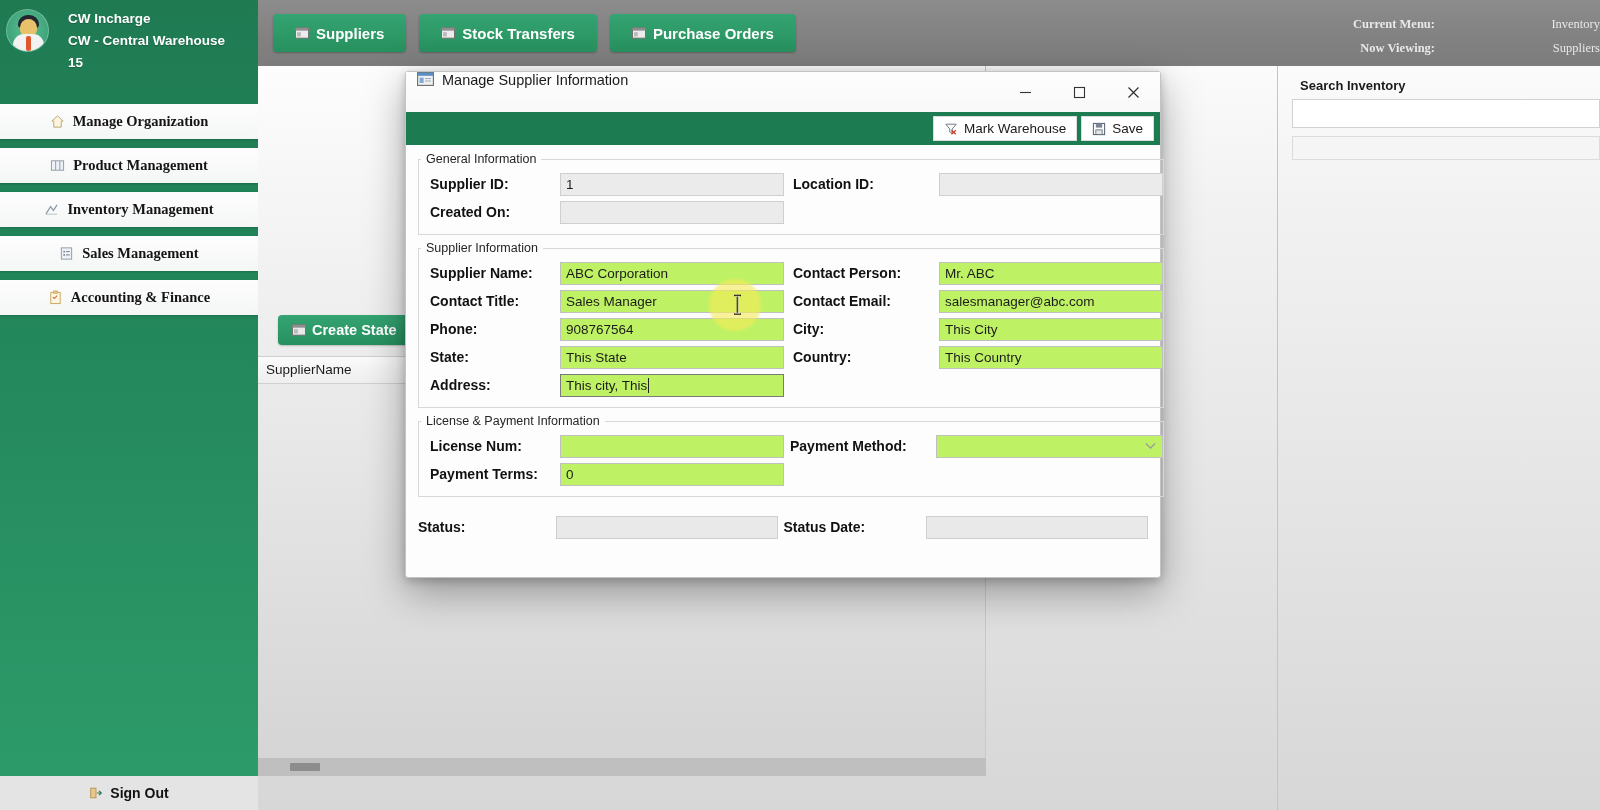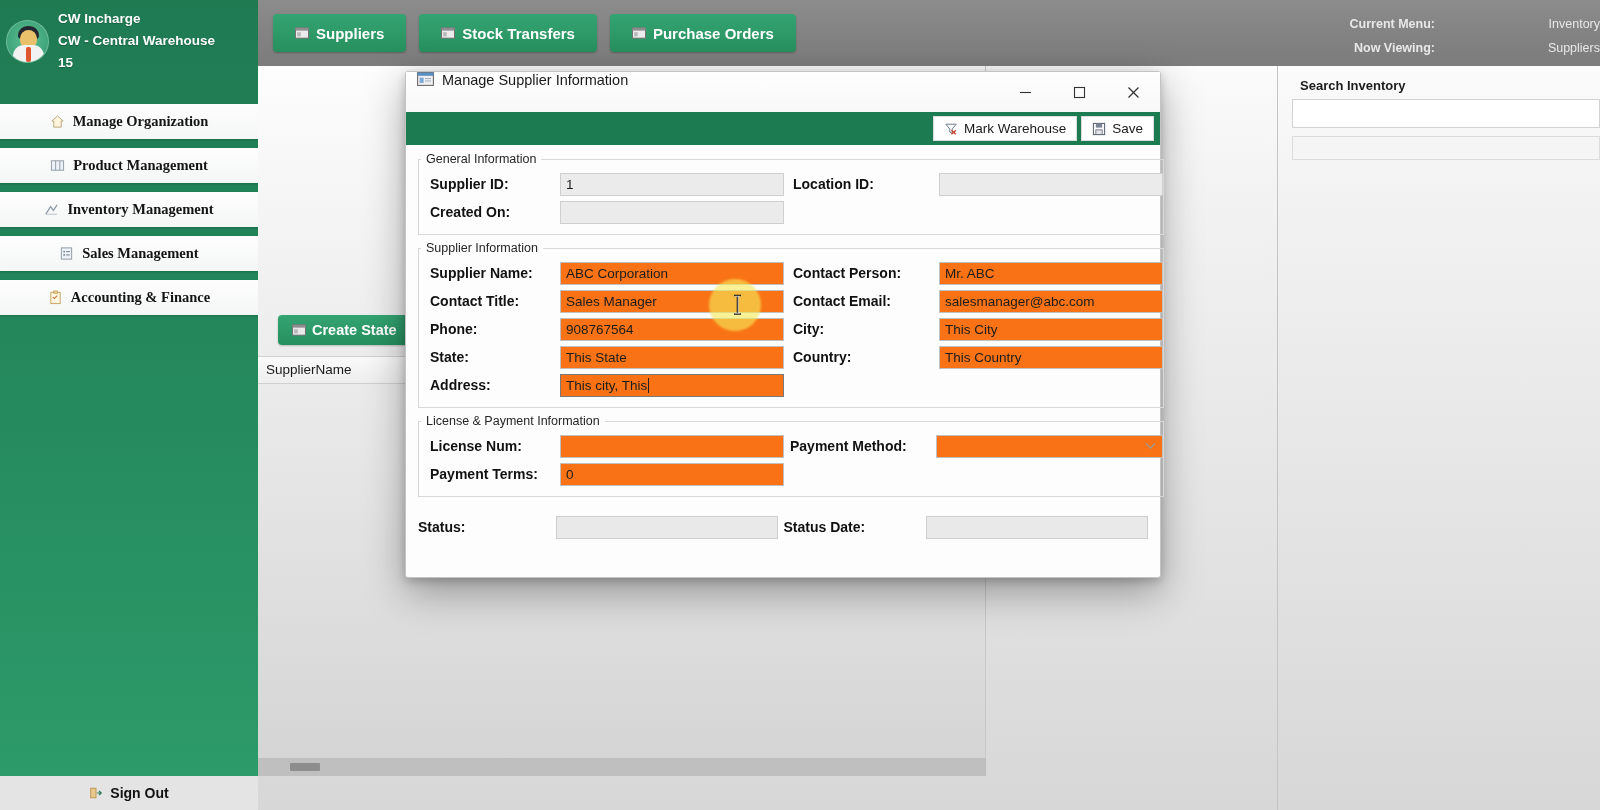--- a/index.html
+++ b/index.html
@@ -8,21 +8,21 @@
     font-family: "Liberation Sans", sans-serif;
     overflow: hidden; background: #8a8a8a;
   }
   #app { position: relative; width: 1600px; height: 810px; }
 
   
   .sidebar {
     position: absolute; left: 0; top: 0; width: 258px; height: 810px;
     background: linear-gradient(180deg,#1f7a52 0%,#22855a 35%,#2e9c6b 100%);
   }
-  .side-user { display: flex; align-items: center; padding: 6px 8px 10px 6px; gap: 9px; }
+  .side-user { display: flex; align-items: flex-start; padding: 6px 8px 10px 6px; gap: 19px; }
   .avatar {
     width: 43px; height: 43px; border-radius: 50%; flex: none; margin-top: 3px;
     background: radial-gradient(circle at 50% 45%, #5fbf94 0%, #3da379 72%, #2e8a63 100%);
     position: relative; overflow: hidden; border: 1px solid rgba(255,255,255,.25);
   }
   .avatar .hair { position: absolute; left: 11px; top: 5px; width: 21px; height: 13px;
     background: #23262e; border-radius: 11px 11px 4px 4px; }
   .avatar .face { position: absolute; left: 13px; top: 9px; width: 17px; height: 18px;
     background: #e8c16a; border-radius: 9px 9px 8px 8px; }
   .avatar .body { position: absolute; left: 6px; bottom: 0; width: 31px; height: 17px;
@@ -59,21 +59,21 @@
     height: 38px; padding: 0 22px; border-radius: 4px;
     background: linear-gradient(180deg,#2f9e6c 0%,#27build 0%,#2a9163 100%);
     background: linear-gradient(180deg,#34a472 0%,#27905f 100%);
     color: #fff; font-weight: bold; font-size: 15px;
     display: flex; align-items: center; gap: 7px;
     box-shadow: 0 1px 2px rgba(0,0,0,.25);
   }
   .win-ico { width: 14px; height: 12px; flex: none; }
 
   .hdr-info { position: absolute; right: 0; top: 12px; width: 330px;
-    font-size: 12.5px; color: #e8e8e8; }
+    font-size: 12.5px; color: #e8e8e8; font-family: Liberation Serif, serif; }
   .hdr-row { display: flex; justify-content: space-between; line-height: 24px; padding: 0 0 0 0; }
   .hdr-lbl { font-weight: bold; width: 165px; text-align: right; }
   .hdr-val { width: 150px; text-align: right; padding-right: 0; overflow: hidden;
     white-space: nowrap; font-weight: normal; }
 
   
   .bg-stage { position: absolute; left: 258px; top: 66px; width: 1342px; height: 744px;
     background: linear-gradient(180deg,#fbfbfb 0%,#f2f2f2 18%,#d7d7d7 100%); }
   .panel-left { position: absolute; left: 0; top: 0; width: 728px; height: 710px;
     background: linear-gradient(180deg,#fdfdfd 0%,#f4f4f4 22%,#d4d4d4 100%);
@@ -134,21 +134,21 @@
   fieldset.grp {
     border: 1px solid #d8d8d8; margin: 0 11px 6px 11px; padding: 4px 0 8px 0;
     position: relative;
   }
   fieldset.grp > legend { font-size: 12.5px; color: #252525; padding: 0 5px; margin-left: 2px; }
 
   .frow { display: flex; align-items: center; height: 28px; margin-bottom: 0; }
   .cell { display: flex; align-items: center; }
   .lbl { font-size: 14px; font-weight: bold; color: #111; }
   .fld {
-    height: 23px; border: 1px solid #c0c0c0; background: #f97316;
+    height: 23px; border: 1px solid #c0c0c0; background: #bef264;
     font-size: 13.5px; color: #1c1c1c; display: flex; align-items: center;
     padding: 0 5px; position: relative;
   }
   .fld.ro { background: #ebebeb; border-color: #cfcfcf; }
   .fld.sel { border-color: #7a7a7a; }
   .caret { display: inline-block; width: 1px; height: 15px; background: #222; margin-left: 1px; }
   .chev { position: absolute; right: 6px; top: 50%; transform: translateY(-50%); }
 
   
   .c-lbl  { width: 141px; padding-left: 11px; }

